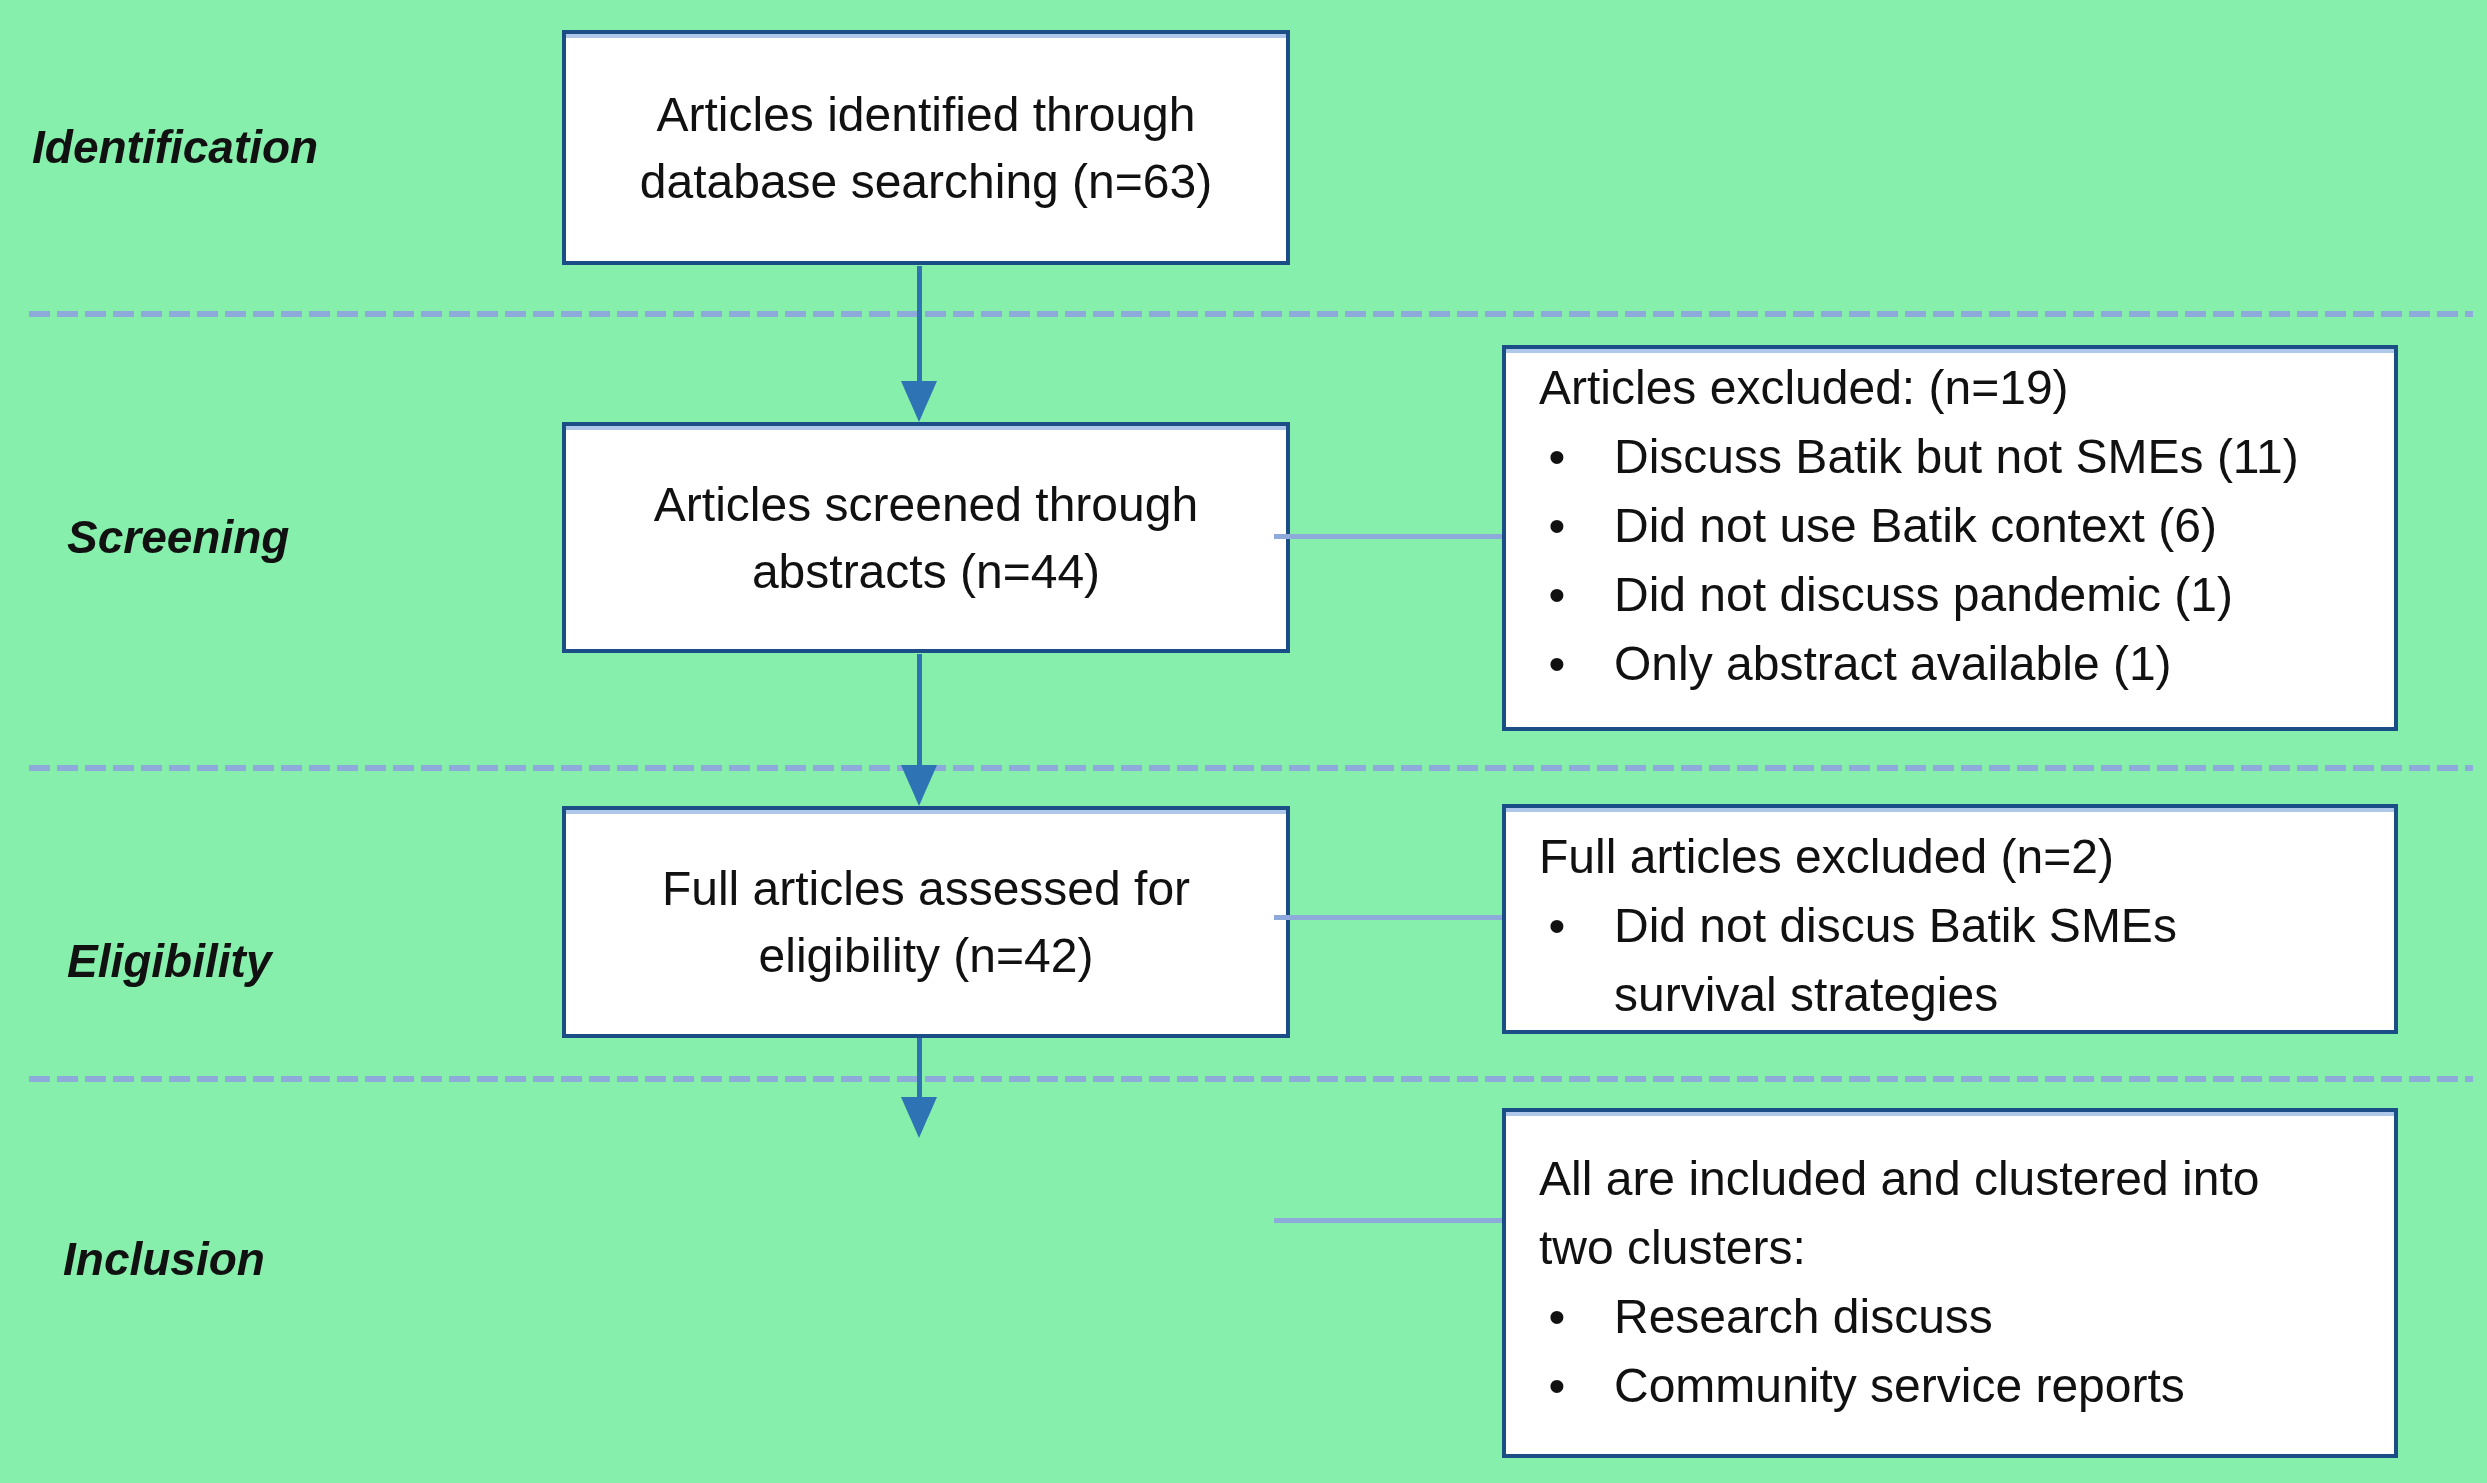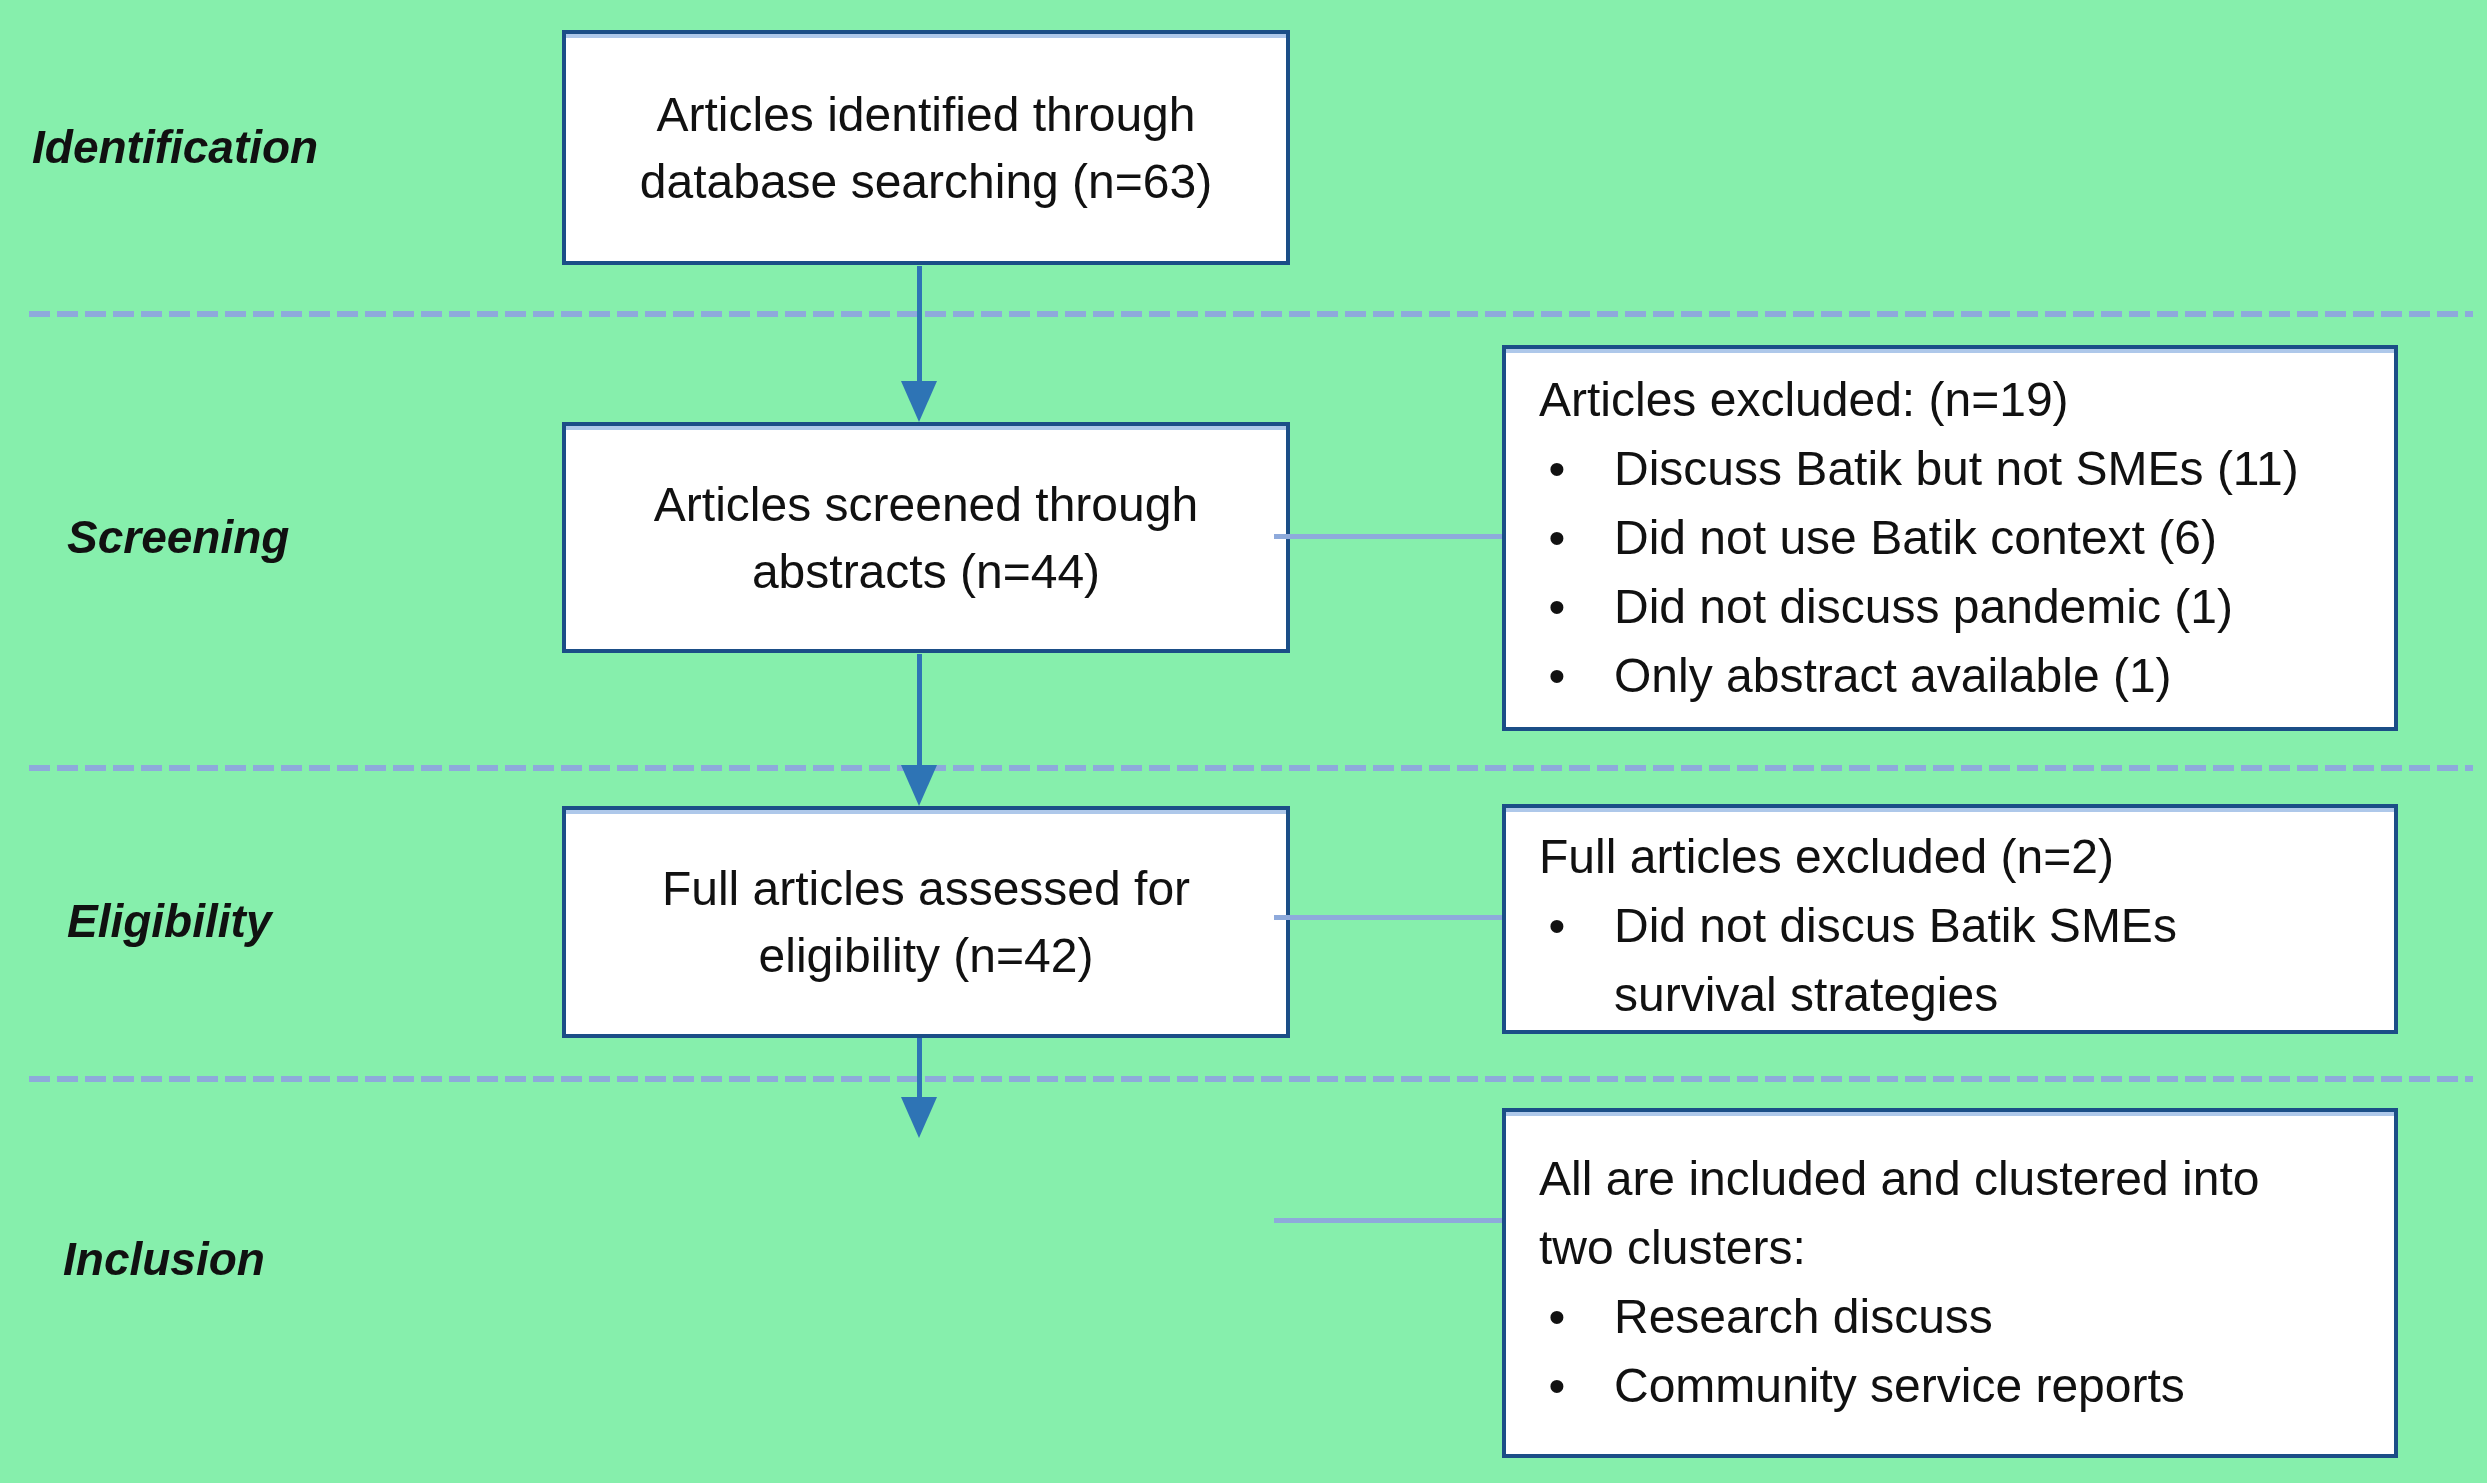--- a/index.html
+++ b/index.html
@@ -54,21 +54,21 @@
 
   
   .side-box{
     position:absolute;
     left:1502px;
     width:896px;
     border:4px solid #1B4E87;
     box-shadow:inset 0 4px 0 #AEC8EA;
     background:#ffffff;
     box-sizing:border-box;
-    padding:16px 24px 0 33px;
+    padding:4px 24px 0 33px;
     font-size:48px;
     line-height:69px;
   }
   .side-box.pad-lg{padding-top:32px;}
   .side-box.pad-sm{padding-top:14.3px;}
   .side-title{white-space:pre-line;}
   .bullet{
     position:relative;
     padding-left:75px;
     white-space:pre-line;
@@ -109,21 +109,21 @@
 <body>
 
 <div class="canvas">
 
   <div class="separator" style="top:311px"></div>
   <div class="separator" style="top:765px"></div>
   <div class="separator" style="top:1076px"></div>
 
   <div class="stage-label" style="top:120px;left:32px">Identification</div>
   <div class="stage-label" style="top:510px;left:67px">Screening</div>
-  <div class="stage-label" style="top:894px;left:67px">Eligibility</div>
+  <div class="stage-label" style="top:934px;left:67px">Eligibility</div>
   <div class="stage-label" style="top:1232px;left:63px">Inclusion</div>
 
   <div class="flow-box" style="top:30px;height:235px">
     <div class="flow-box-text">Articles identified through
 database searching (n=63)</div>
   </div>
   <div class="flow-box" style="top:422px;height:231px">
     <div class="flow-box-text">Articles screened through
 abstracts (n=44)</div>
   </div>

